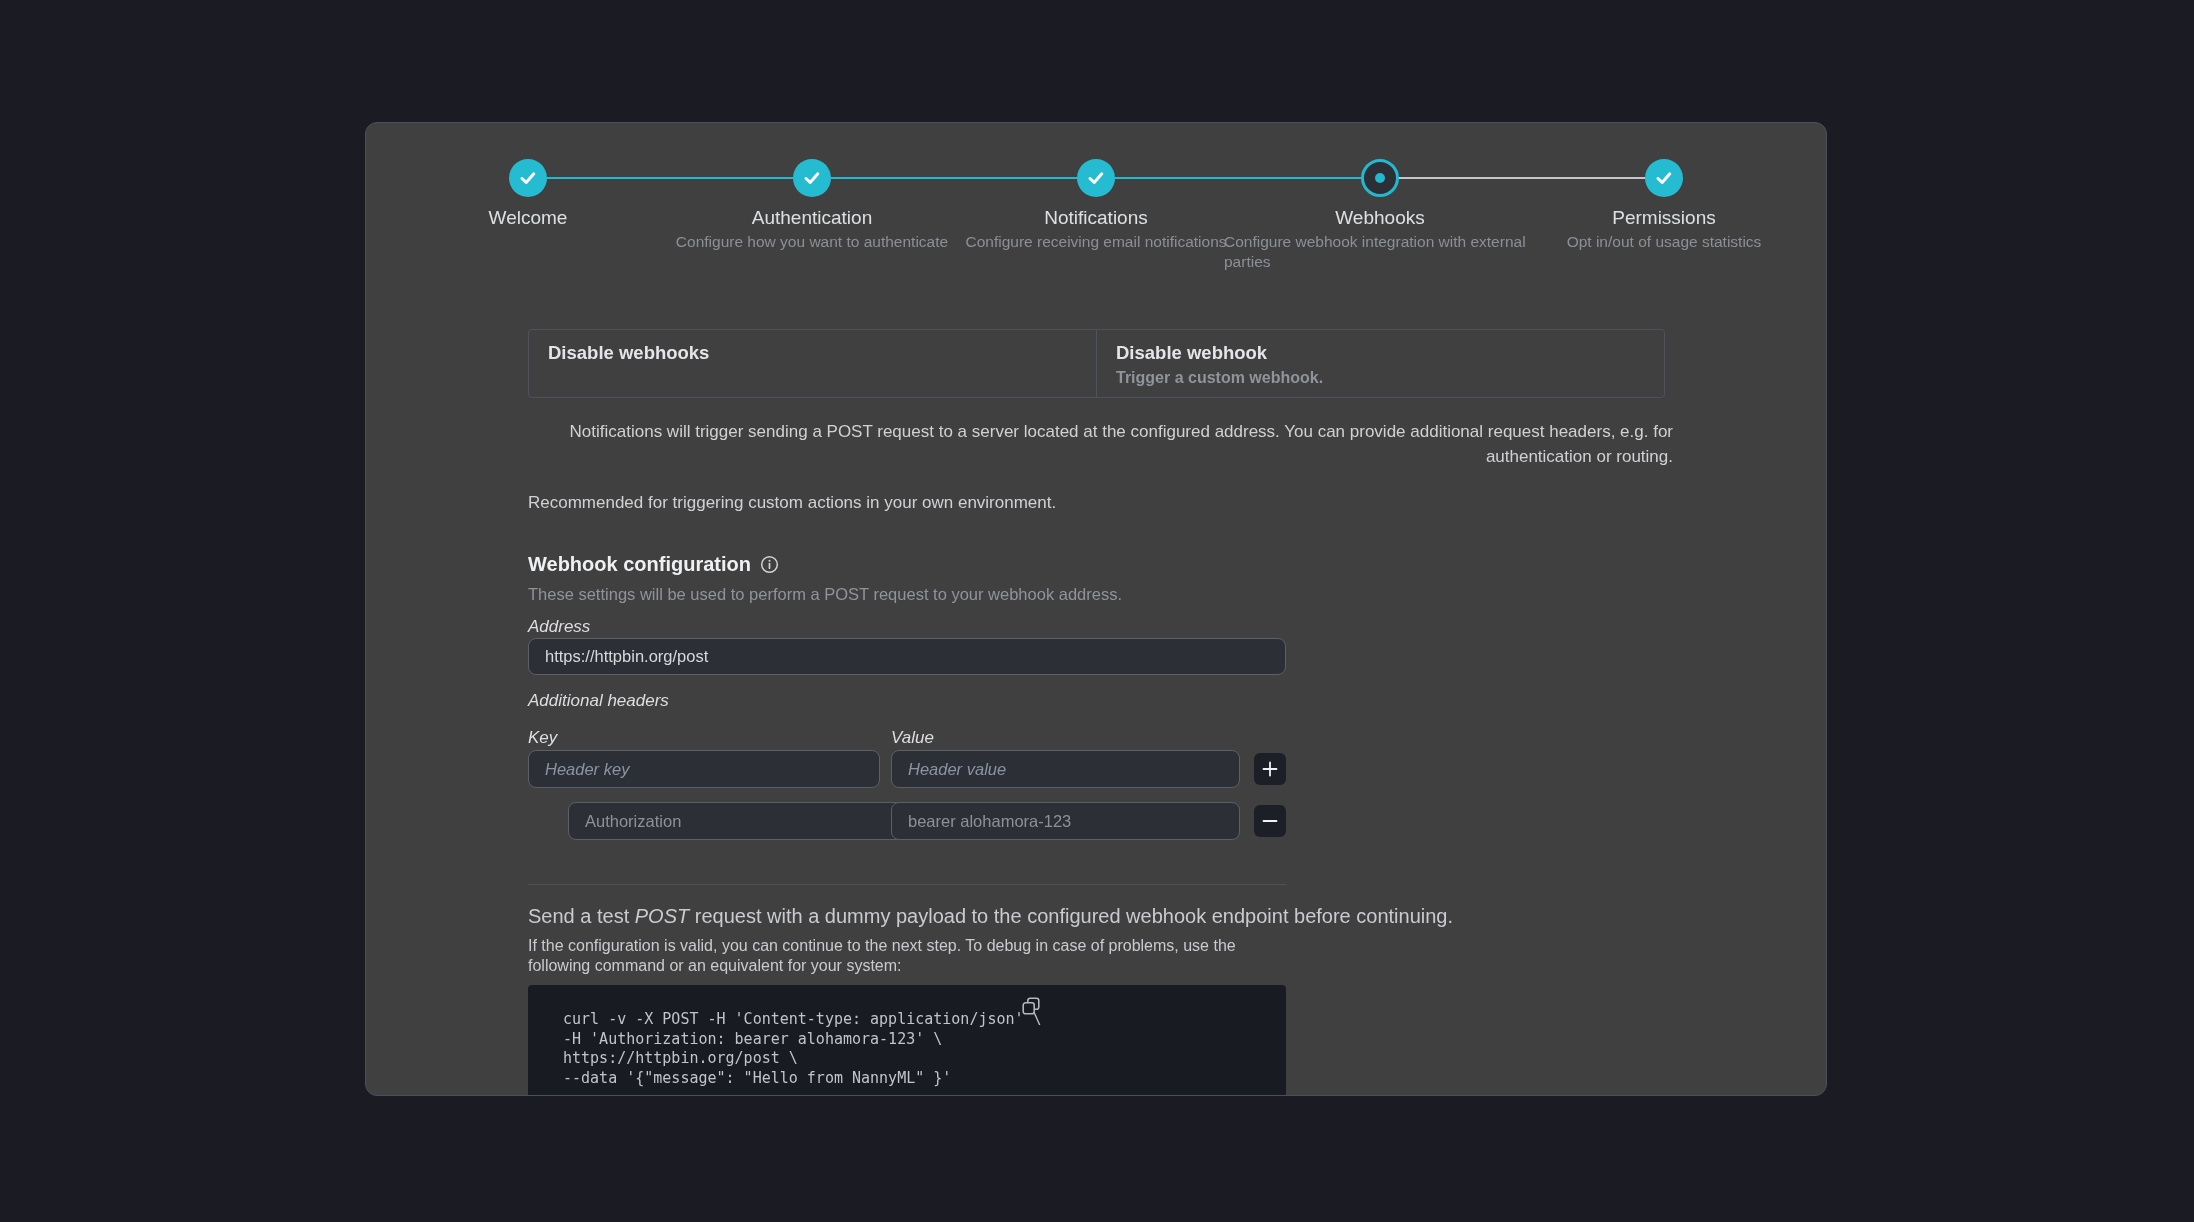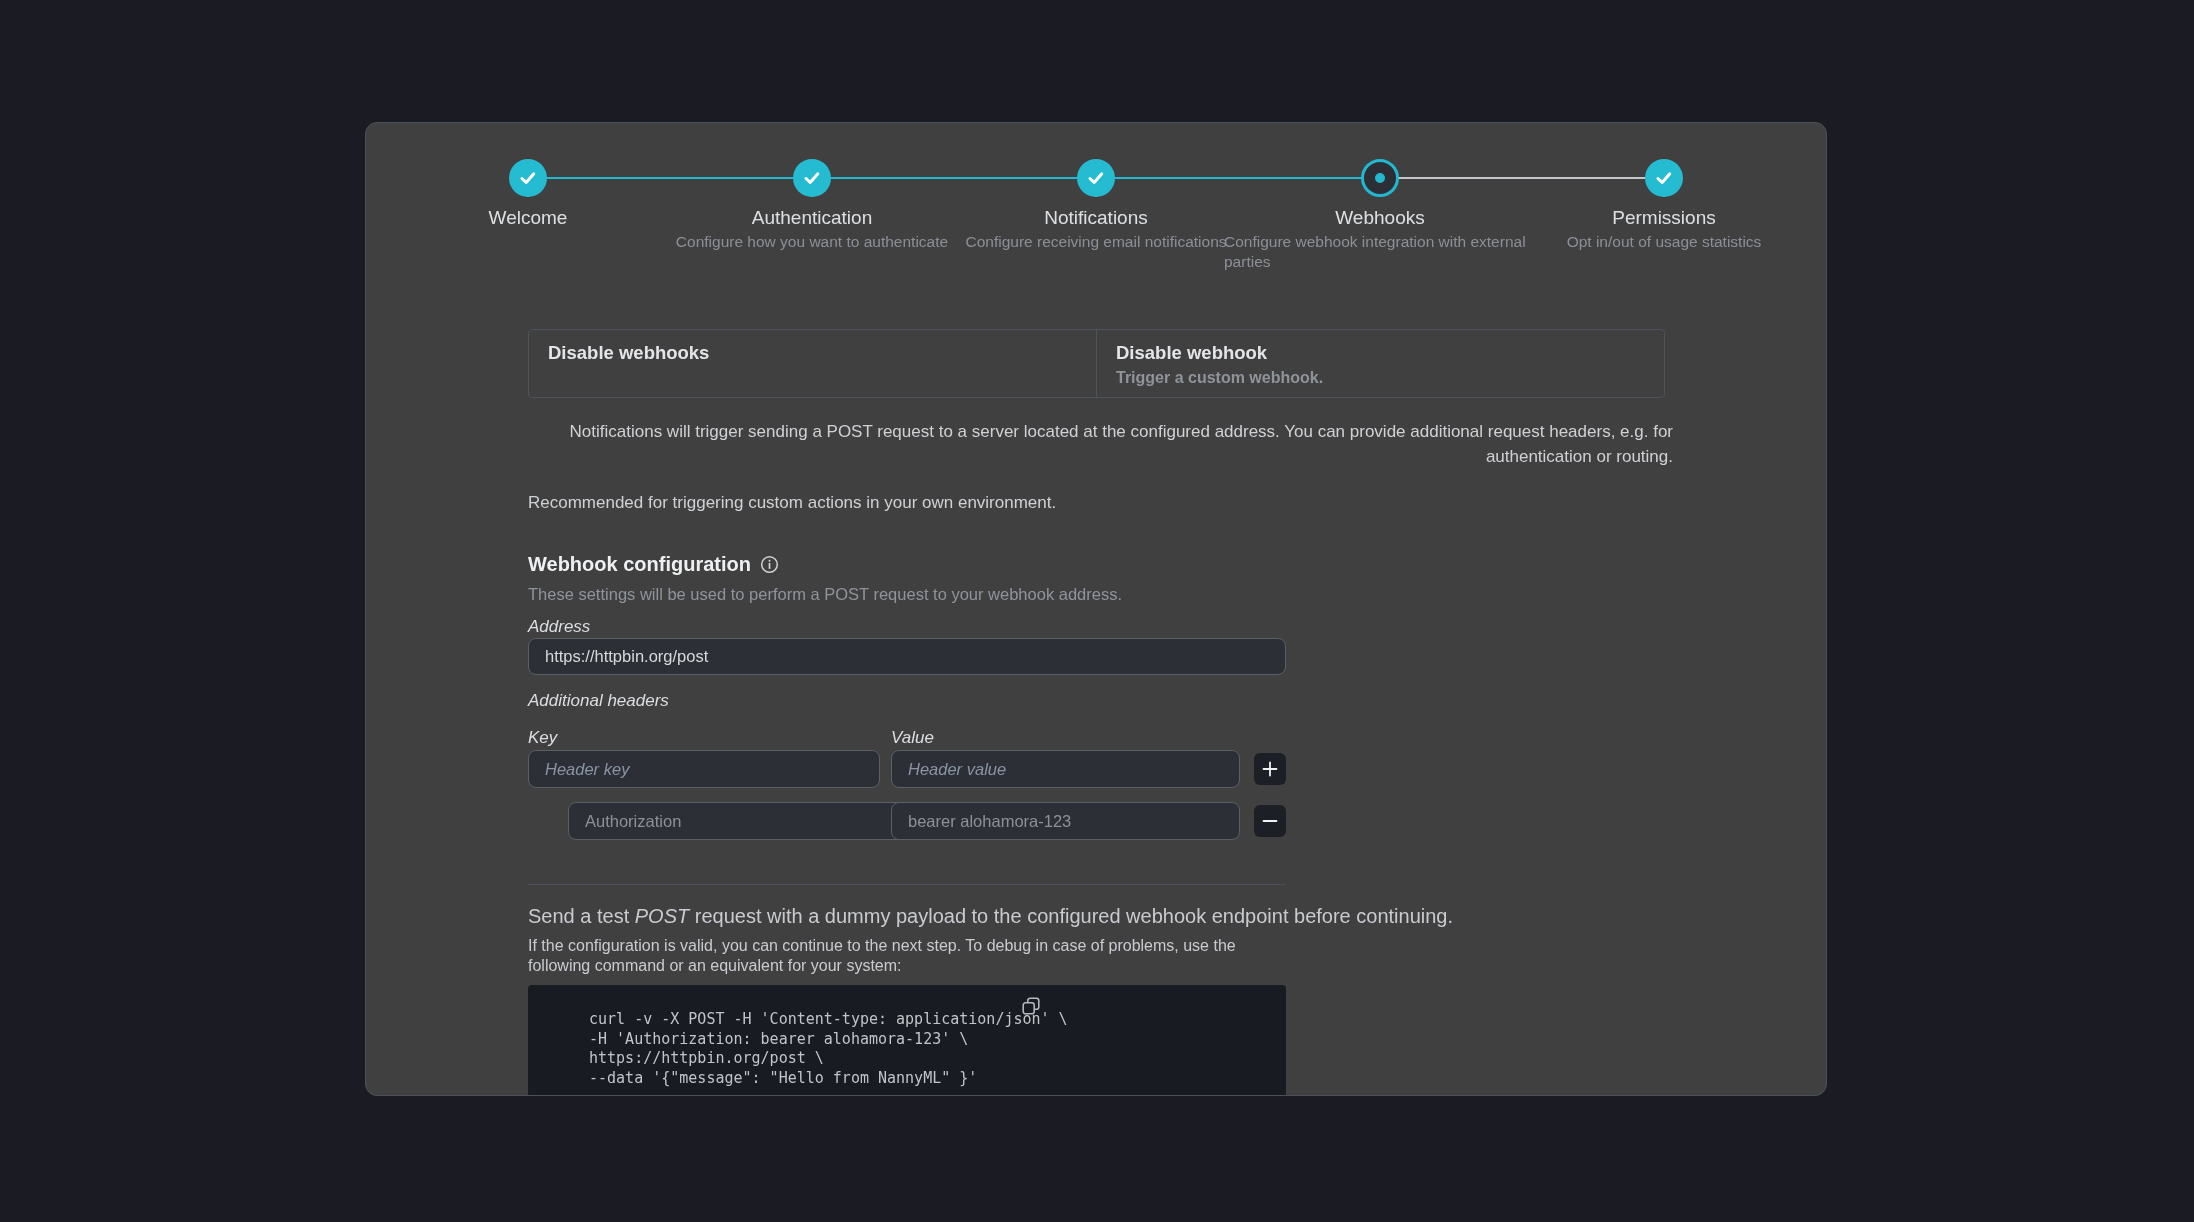--- a/index.html
+++ b/index.html
@@ -97,21 +97,21 @@
   .code-block {
     position: absolute; left: 162px; top: 862px;
     width: 758px; height: 112px;
     background: #191b22;
     border-radius: 4px;
     padding: 25px 0 0 35px;
     font-family: "DejaVu Sans Mono", "Liberation Mono", monospace;
     font-size: 15px; line-height: 19.6px;
     color: #c1c4c8;
   }
-  .code-line { white-space: pre; margin-left: 26px; }
+  .code-line { white-space: pre; }
   .copy-btn {
     position: absolute; left: 492px; top: 10px;
     background: none; border: none; padding: 0; cursor: pointer;
   }
 </style>
 </head>
 <body>
 
 <div class="card">
 

